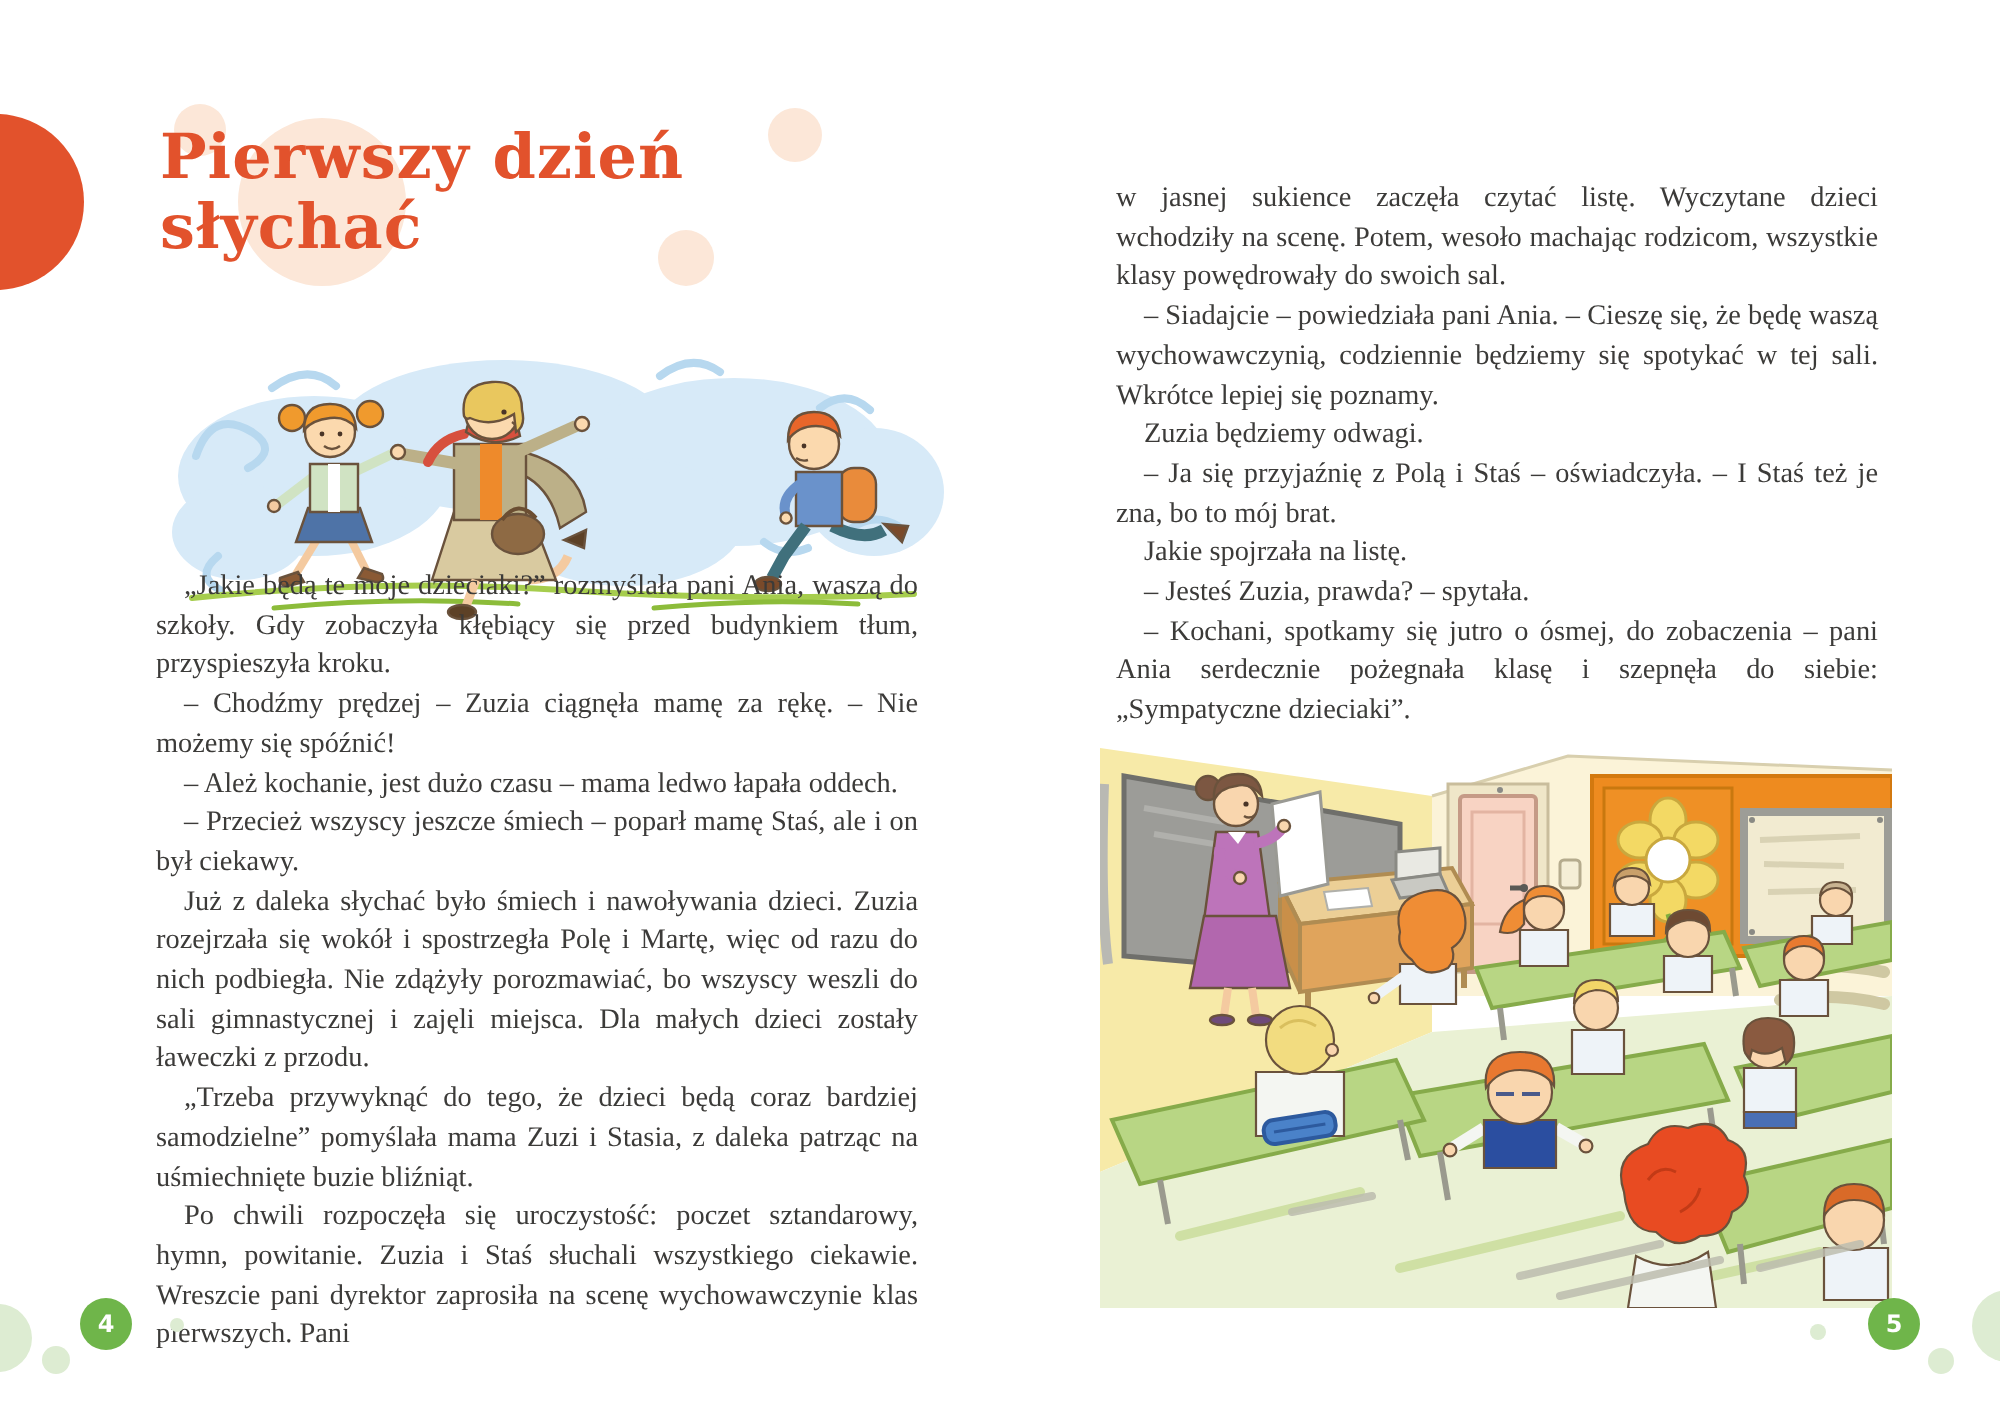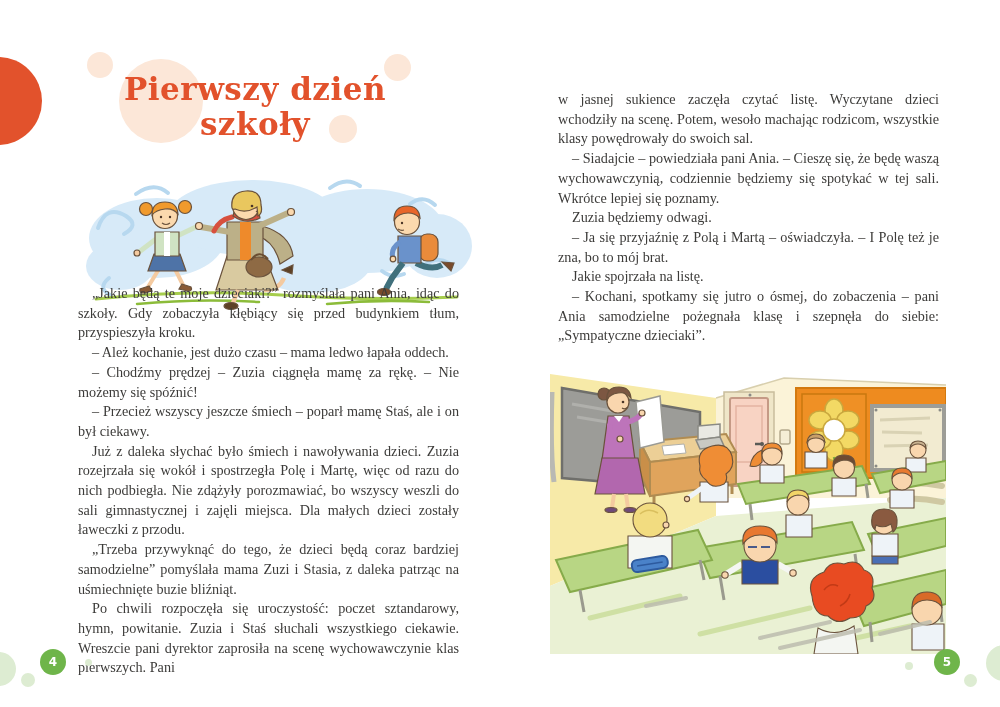--- a/index.html
+++ b/index.html
@@ -12,21 +12,21 @@
   *{box-sizing:border-box;margin:0;padding:0;}
   html,body{width:1000px;height:707px;}
   body{background:#ffffff;font-family:"Liberation Serif",serif;position:relative;overflow:hidden;}
   .spread{position:absolute;inset:0;background:#fff;}
   .circ{position:absolute;border-radius:50%;}
   .circ.solid{background:var(--accent_orange);}
   .circ.peach{background:var(--pale_peach);}
   .circ.pgreen{background:var(--pale_green);}
   .circ.green{background:var(--page_green);display:flex;align-items:center;justify-content:center;
     color:#fff;font-family:"DejaVu Sans",sans-serif;font-weight:bold;font-size:12px;}
-  .title{position:absolute;left:80px;top:72px;width:350px;text-align:center;
+  .title{position:absolute;left:80px;top:62px;width:350px;
     font-family:"DejaVu Serif",serif;font-weight:800;font-size:31px;line-height:35px;
     color:var(--accent_orange);letter-spacing:.5px;}
   .title span{display:block;}
   .bodytext{position:absolute;width:381px;font-size:14.2px;line-height:19.7px;
     color:var(--body_text);text-align:justify;hyphens:auto;}
   .bodytext p{text-indent:14px;}
   .bodytext p.cont{text-indent:0;margin-top:33px;}
   .illo{position:absolute;}
   svg{display:block;}
 </style>
@@ -38,21 +38,21 @@
   <section>
 
     <div class="circ solid" style="left:-46px;top:57px;width:88px;height:88px;"></div>
     <div class="circ peach" style="left:87px;top:52px;width:26px;height:26px;"></div>
     <div class="circ peach" style="left:119px;top:59px;width:84px;height:84px;"></div>
     <div class="circ peach" style="left:384px;top:54px;width:27px;height:27px;"></div>
     <div class="circ peach" style="left:329px;top:115px;width:28px;height:28px;"></div>
 
     <h1 class="title">
       <span>Pierwszy dzień</span>
-      <span>szkoły</span>
+      <span>słychać</span>
     </h1>
 
     <div class="illo" style="left:82px;top:166px;">
       <svg width="390" height="145" viewBox="0 0 390 145">
         <g>
           <g fill="#d7eaf8">
             <ellipse cx="75" cy="72" rx="68" ry="40"></ellipse>
             <ellipse cx="170" cy="52" rx="85" ry="38"></ellipse>
             <ellipse cx="285" cy="65" rx="78" ry="42"></ellipse>
             <ellipse cx="355" cy="80" rx="35" ry="32"></ellipse>
@@ -127,46 +127,47 @@
           <ellipse cx="302" cy="126" rx="6.5" ry="3.5" fill="#7a4a2a"></ellipse>
           <circle cx="325" cy="56" r="12.5" fill="#fbd9ae"></circle>
           <path d="M312,54 q0,-14 13,-14 q12,0 13,12 q-5,-5 -12,-5 q-9,0 -14,7 z" fill="#e8662a"></path>
           <circle cx="320" cy="57" r="1.2" fill="#4a3527" stroke="none"></circle>
           <path d="M316,63 q3,2 6,1" fill="none"></path>
         </g>
       </svg>
     </div>
 
     <div class="bodytext" style="left:78px;top:284px;" lang="pl">
-      <p>„Jakie będą te moje dzieciaki?” rozmyślała pani Ania, idąc do szkoły. Gdy zobaczyła kłębiący się przed budynkiem tłum, przyspieszyła kroku.</p>
+      <p>„Jakie będą te moje dzieciaki?” rozmyślała pani Ania, waszą do szkoły. Gdy zobaczyła kłębiący się przed budynkiem tłum, przyspieszyła kroku.</p>
+      <p>– Chodźmy prędzej – Zuzia ciągnęła mamę za rękę. – Nie możemy się spóźnić!</p>
       <p>– Ależ kochanie, jest dużo czasu – mama ledwo łapała oddech.</p>
-      <p>– Chodźmy prędzej – Zuzia ciągnęła mamę za rękę. – Nie możemy się spóźnić!</p>
       <p>– Przecież wszyscy jeszcze śmiech – poparł mamę Staś, ale i on był ciekawy.</p>
       <p>Już z daleka słychać było śmiech i nawoływania dzieci. Zuzia rozejrzała się wokół i spostrzegła Polę i Martę, więc od razu do nich podbiegła. Nie zdążyły porozmawiać, bo wszyscy weszli do sali gimnastycznej i zajęli miejsca. Dla małych dzieci zostały ławeczki z przodu.</p>
       <p>„Trzeba przywyknąć do tego, że dzieci będą coraz bardziej samodzielne” pomyślała mama Zuzi i Stasia, z daleka patrząc na uśmiechnięte buzie bliźniąt.</p>
       <p>Po chwili rozpoczęła się uroczystość: poczet sztandarowy, hymn, powitanie. Zuzia i Staś słuchali wszystkiego ciekawie. Wreszcie pani dyrektor zaprosiła na scenę wychowawczynie klas pierwszych. Pani</p>
     </div>
 
     <div class="circ pgreen" style="left:-18px;top:652px;width:34px;height:34px;"></div>
     <div class="circ pgreen" style="left:21px;top:673px;width:14px;height:14px;"></div>
     <div class="circ pgreen" style="left:85px;top:659px;width:7px;height:7px;"></div>
     <div class="circ green" style="left:40px;top:649px;width:26px;height:26px;">
       <span>4</span>
     </div>
   </section>
 
   <section>
 
     <div class="bodytext" style="left:558px;top:57px;" lang="pl">
       <p class="cont">w jasnej sukience zaczęła czytać listę. Wyczytane dzieci wchodziły na scenę. Potem, wesoło machając rodzicom, wszystkie klasy powędrowały do swoich sal.</p>
       <p>– Siadajcie – powiedziała pani Ania. – Cieszę się, że będę waszą wychowawczynią, codziennie będziemy się spotykać w tej sali. Wkrótce lepiej się poznamy.</p>
       <p>Zuzia będziemy odwagi.</p>
-      <p>– Ja się przyjaźnię z Polą i Martą – oświadczyła. – I Polę też je zna, bo to mój brat.</p>
+      <p>– Ja się przyjaźnię z Polą i Staś – oświadczyła. – I Staś też je zna, bo to mój brat.</p>
       <p>Jakie spojrzała na listę.</p>
-      <p>– Kochani, spotkamy się jutro o ósmej, do zobaczenia – pani Ania samodzielne pożegnała klasę i szepnęła do siebie: „Sympatyczne dzieciaki”.</p>
+      <p>– Jesteś Zuzia, prawda? – spytała.</p>
+      <p>– Kochani, spotkamy się jutro o ósmej, do zobaczenia – pani Ania serdecznie pożegnała klasę i szepnęła do siebie: „Sympatyczne dzieciaki”.</p>
     </div>
 
     <div class="illo" style="left:550px;top:358px;">
       <svg width="396" height="296" viewBox="0 0 396 296">
         <g>
           <path d="M0,16 L166,40 L166,158 L0,228 Z" fill="#f7eaa8"></path>
           <path d="M166,40 L234,20 L396,27 L396,140 L166,140 Z" fill="#fbf3d8"></path>
           <path d="M166,40 L234,20 L396,27" fill="none" stroke="#d8cfae" stroke-width="1.5"></path>
         </g>
         <path d="M0,228 L166,158 L396,140 L396,296 L0,296 Z" fill="#eaf1d4"></path>

